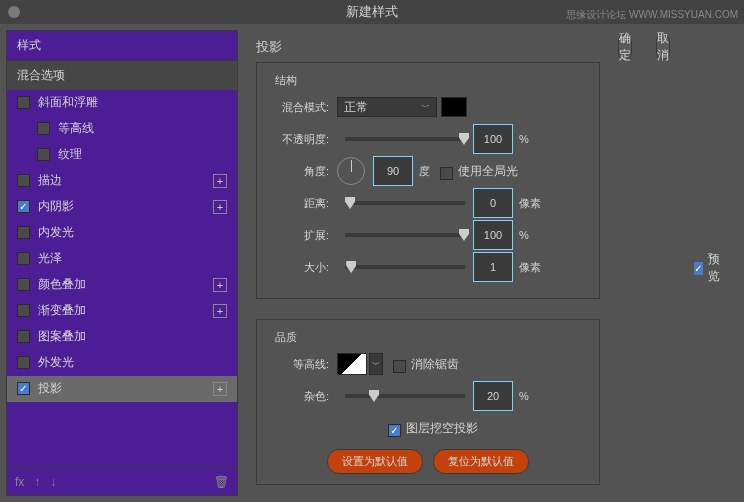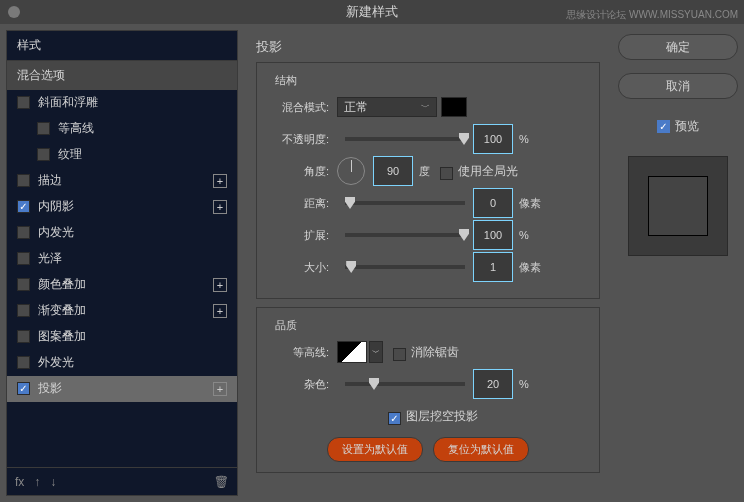--- a/index.html
+++ b/index.html
@@ -1,58 +1,58 @@
 <!DOCTYPE html>
 <html><head>
 <meta charset="utf-8">
 <style>
 *{box-sizing:border-box;margin:0;padding:0;font-family:"Microsoft YaHei",sans-serif}
 body{background:#535353;color:#d4d4d4;font-size:12px;width:744px;height:502px;overflow:hidden}
 .titlebar{background:#424242;height:24px;text-align:center;line-height:24px;font-size:13px;position:relative}
 .close-btn{position:absolute;left:8px;top:6px;width:12px;height:12px;border-radius:50%;background:#7a7a7a}
 .watermark{position:absolute;right:6px;top:3px;font-size:10px;color:#888}
 .main{display:flex;height:478px;padding:6px;gap:6px}
-.left-panel{width:232px;background:#0f172a;border:1px solid #3a3a3a;display:flex;flex-direction:column}
+.left-panel{width:232px;background:#4c1d95;border:1px solid #3a3a3a;display:flex;flex-direction:column}
 .left-header{padding:6px 10px;border-bottom:1px solid #3a3a3a;font-size:12px}
 .blend-opt{padding:6px 10px;background:#464646;font-size:12px}
 .style-list{flex:1}
 .style-item{display:flex;align-items:center;padding:5px 10px;height:26px;cursor:pointer;border-bottom:1px solid transparent}
 .style-item.indent{padding-left:30px}
 .style-item.sel{background:#6a6a6a}
 .style-item .cb{width:13px;height:13px;border:1px solid #2a2a2a;background:#4a4a4a;margin-right:8px;display:inline-flex;align-items:center;justify-content:center}
 .style-item .cb.checked{background:#4a7bc8}
 .style-item .cb.checked::after{content:"✓";color:#fff;font-size:10px}
 .style-item .lbl{flex:1}
 .style-item .add{width:14px;height:14px;border:1px solid #888;display:flex;align-items:center;justify-content:center;font-size:11px;color:#ccc}
 .left-footer{height:28px;border-top:1px solid #3a3a3a;display:flex;align-items:center;padding:0 8px;gap:10px;color:#888}
 .left-footer .sp{flex:1}
 .center-panel{flex:1;padding:8px 12px}
 .section-title{font-size:13px;margin-bottom:6px}
-.group-box{border:1px solid #3a3a3a;padding:10px;margin-bottom:8px}
+.group-box{border:1px solid #3a3a3a;padding:10px;margin-bottom:20px}
 .group-label{margin:-18px 0 8px 4px;background:#535353;display:inline-block;padding:0 4px;font-size:11px}
 .row{display:flex;align-items:center;margin-bottom:10px;height:22px}
 .row-lbl{width:62px;text-align:right;margin-right:8px;font-size:11px}
 .dropdown{background:#3a3a3a;border:1px solid #2a2a2a;height:20px;width:100px;display:flex;align-items:center;padding:0 6px;justify-content:space-between}
 .dropdown .arr{font-size:9px}
 .color-sw{width:26px;height:20px;background:#000;border:1px solid #2a2a2a;margin-left:4px}
 .slider-track{flex:1;height:4px;background:#3a3a3a;position:relative;margin:0 8px;max-width:120px}
 .slider-thumb{position:absolute;width:10px;height:12px;background:#ccc;top:-4px;clip-path:polygon(50% 100%,0 40%,0 0,100% 0,100% 40%)}
 .num-input{width:40px;height:30px;background:#3a3a3a;border:1px solid #7dd3fc;color:#d4d4d4;text-align:center;font-size:11px}
 .unit{margin-left:6px;font-size:11px}
 .angle-dial{width:28px;height:28px;border:1px solid #888;border-radius:50%;position:relative;margin-right:8px}
 .angle-dial::after{content:"";position:absolute;width:1px;height:12px;background:#ccc;left:50%;top:2px;transform-origin:bottom}
 .inline-cb{display:flex;align-items:flex-end;margin-left:10px}
 .inline-cb .cb{width:13px;height:13px;border:1px solid #2a2a2a;background:#4a4a4a;margin-right:5px;display:inline-flex;align-items:center;justify-content:center}
 .inline-cb .cb.checked{background:#4a7bc8}
 .inline-cb .cb.checked::after{content:"✓";color:#fff;font-size:10px}
 .contour-sw{width:30px;height:22px;background:linear-gradient(135deg,#000 50%,#fff 50%);border:1px solid #2a2a2a;margin-right:2px}
 .contour-dd{width:14px;height:22px;background:#3a3a3a;border:1px solid #2a2a2a;display:flex;align-items:center;justify-content:center;font-size:8px}
 .btn-row{display:flex;gap:10px;justify-content:center;margin-top:8px}
 .btn{background:#c2410c;border:1px solid #3a3a3a;border-radius:12px;padding:4px 14px;font-size:11px;color:#d4d4d4;cursor:pointer}
-.right-panel{width:120px;display:flex;flex-direction:column;gap:13px;padding-top:4px}
+.right-panel{width:120px;display:flex;flex-direction:row;gap:24px;padding-top:4px}
 .rbtn{background:#5a5a5a;border:1px solid #3a3a3a;border-radius:14px;height:26px;display:flex;align-items:center;justify-content:center;cursor:pointer;font-size:12px}
 .preview-cb{display:flex;align-items:center;justify-content:center;margin-top:6px}
 .preview-cb .cb{width:13px;height:13px;background:#4a7bc8;margin-right:5px;display:inline-flex;align-items:center;justify-content:center}
 .preview-cb .cb::after{content:"✓";color:#fff;font-size:10px}
 .preview-box{width:100px;height:100px;background:#3a3a3a;border:1px solid #2a2a2a;margin:8px auto;display:flex;align-items:center;justify-content:center}
 .preview-inner{width:60px;height:60px;background:#444;border:1px solid #000}
 </style>
 </head>
 <body>
 

